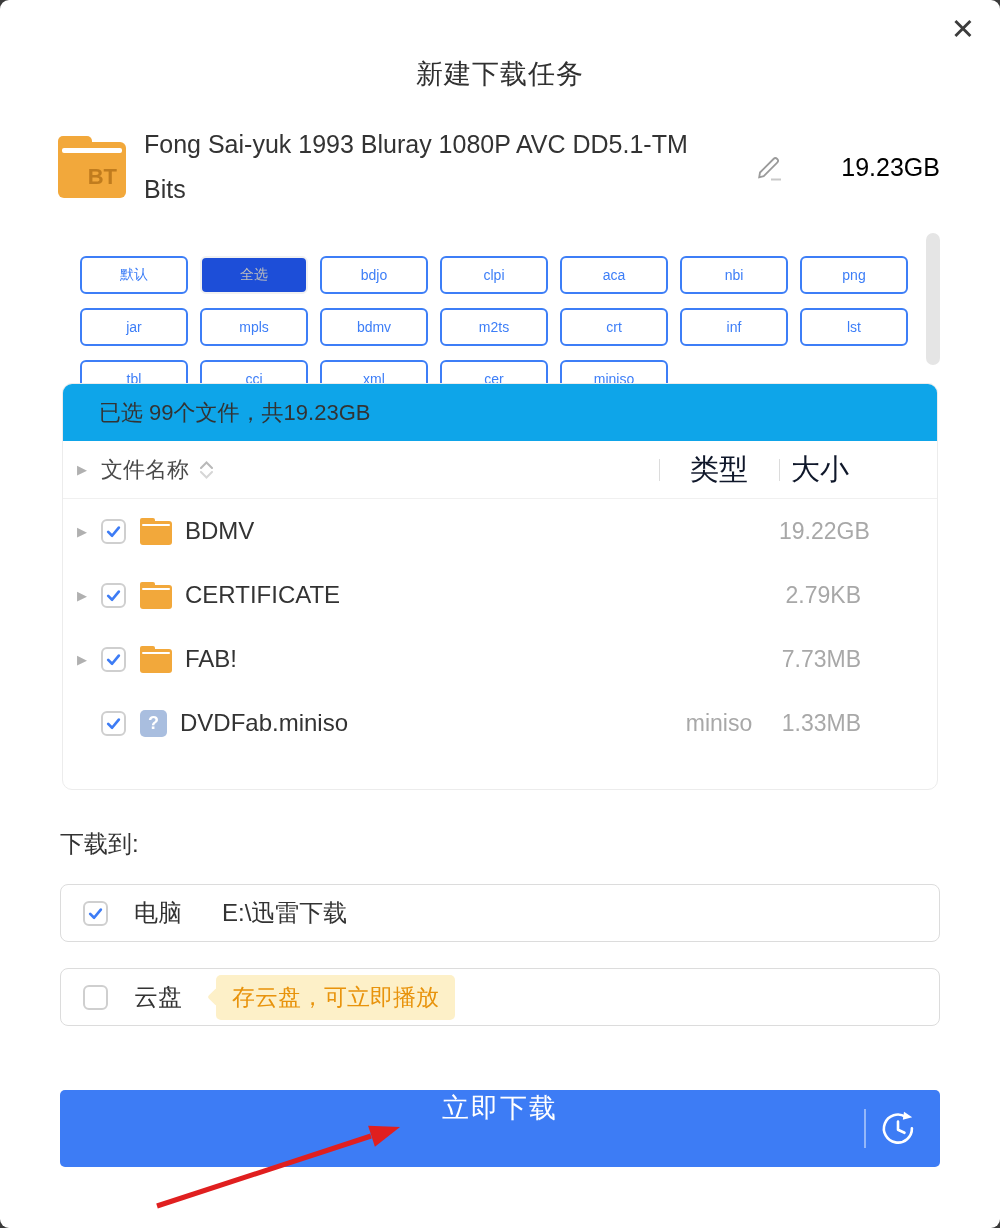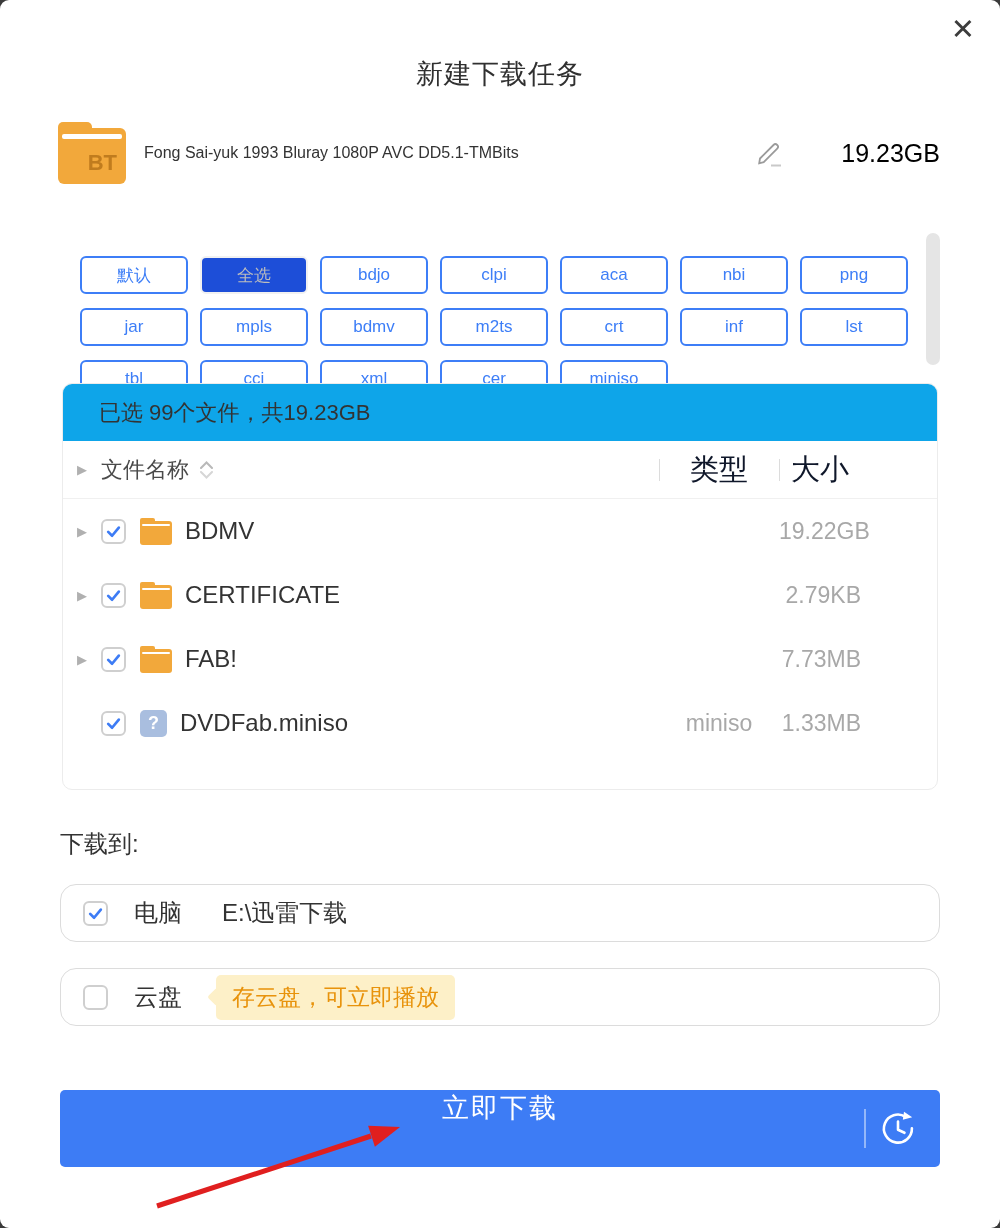--- a/index.html
+++ b/index.html
@@ -20,33 +20,33 @@
     position:absolute; top:56px; left:0; width:100%;
     text-align:center; font-size:27px; color:#303030; letter-spacing:1px;
   }
   
   .task { position:absolute; top:122px; left:58px; right:60px; display:flex; align-items:center; }
   .bt-icon { position:relative; width:68px; height:62px; flex:none; }
   .bt-icon .tab { position:absolute; top:0; left:0; width:34px; height:12px; background:#f2a83b; border-radius:5px 5px 0 0; }
   .bt-icon .bodyy { position:absolute; top:6px; left:0; width:68px; height:56px; background:#f2a83b; border-radius:4px 6px 6px 6px; }
   .bt-icon .stripe { position:absolute; top:12px; left:4px; width:60px; height:5px; background:#ffffff; border-radius:2px; }
   .bt-icon .bt-txt { position:absolute; right:9px; bottom:8px; font-size:22px; font-weight:bold; color:#c07c1e; letter-spacing:0; }
-  .task-name { width:560px; margin-left:18px; font-size:16px; line-height:36px; color:#333; word-break:break-all; }
+  .task-name { width:560px; margin-left:18px; font-size:25px; line-height:45px; color:#333; word-break:break-all; }
   .edit-ic { margin-left:52px; flex:none; cursor:pointer; }
   .task-size { margin-left:auto; font-size:25px; color:#000000; }
   
   .filters {
     position:absolute; top:256px; left:80px; width:828px; height:127px;
     overflow:hidden;
     display:grid; grid-template-columns:repeat(7,108px); grid-auto-rows:38px;
     column-gap:12px; row-gap:14px;
   }
   .fbtn {
     border:2px solid #3d7ef7; border-radius:6px; color:#3d7ef7;
-    font-size:17px; display:flex; align-items:center; justify-content:center;
+    font-size:14px; display:flex; align-items:center; justify-content:center;
     background:#fff; cursor:pointer;
   }
   .fbtn.muted { border-color:#f1f1f1; background:#1d4ed8; color:#bdbdbd; }
   .vscroll {
     position:absolute; left:926px; top:233px; width:14px; height:132px;
     background:#e5e5e5; border-radius:7px;
   }
   
   .panel {
     position:absolute; left:62px; top:383px; width:876px; height:407px;
@@ -84,21 +84,21 @@
   .unknown-ic {
     width:27px; height:27px; flex:none; margin-left:14px; border-radius:5px;
     background:#a9bedf; color:#fff; font-size:18px; font-weight:bold;
     display:inline-flex; align-items:center; justify-content:center;
   }
   .fname { margin-left:13px; font-size:24px; color:#333; white-space:nowrap; }
   
   .dest-label { position:absolute; top:828px; left:60px; font-size:24px; color:#333; }
   .dest-box {
     position:absolute; left:60px; width:880px; height:58px;
-    border:1px solid #dcdcdc; border-radius:16px; background:#fff;
+    border:1px solid #dcdcdc; border-radius:8px; background:#fff;
     display:flex; align-items:center; padding:0 22px; font-size:24px; color:#333;
   }
   .dest-box.local { top:884px; }
   .dest-box.cloud { top:968px; }
   .dest-box .cb { margin-right:26px; }
   .dest-path { margin-left:40px; }
   .dest-right { margin-left:auto; display:flex; align-items:center; }
   .free { font-size:24px; color:#b5b5b5; }
   .drop { margin-left:26px; font-size:15px; color:#8f8f8f; cursor:pointer; }
   .open-folder { margin-left:24px; cursor:pointer; display:flex; }

